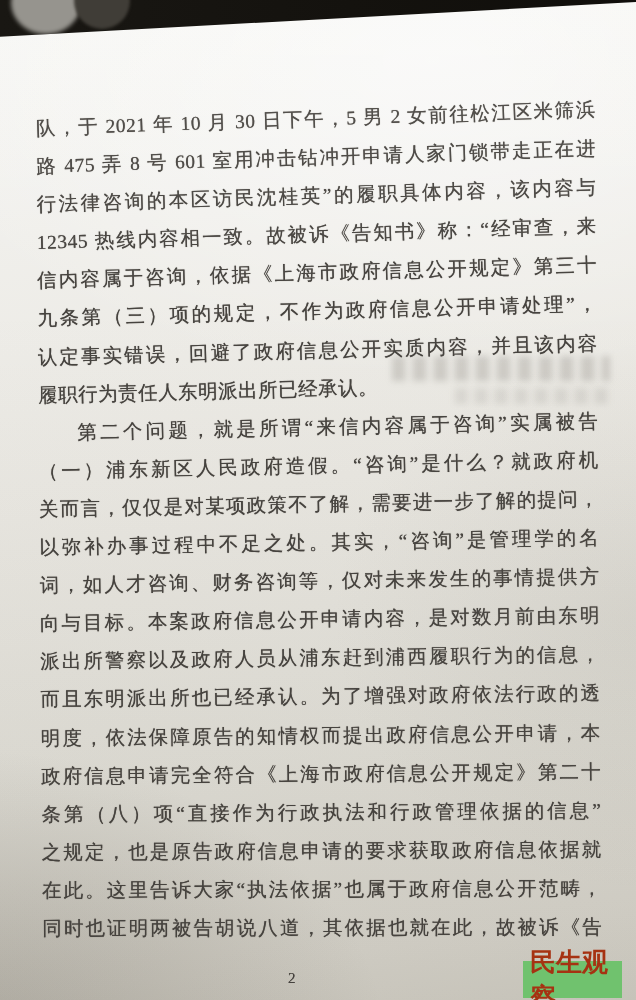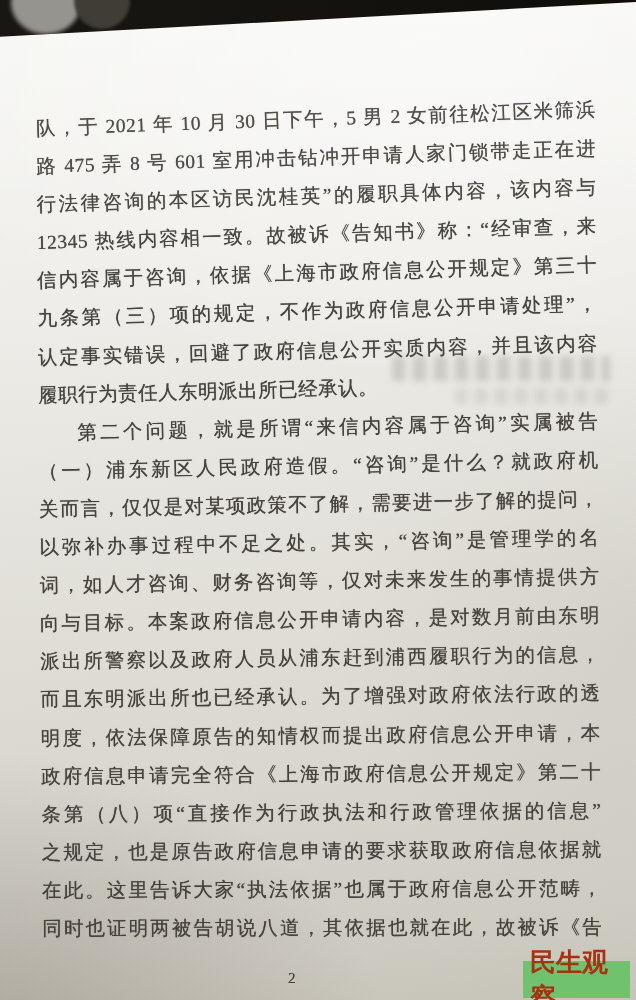--- a/index.html
+++ b/index.html
@@ -107,21 +107,21 @@
   .smudge-2 {
     left: 455px; top: 388px; width: 155px; height: 16px;
     background: repeating-linear-gradient(90deg,
       rgba(108,103,96,0.13) 0px, rgba(108,103,96,0.13) 12px,
       rgba(108,103,96,0.02) 12px, rgba(108,103,96,0.02) 20px);
   }
   
   .watermark {
     position: absolute;
     left: 523px; top: 961px;
-    width: 107px; height: 37px;
+    width: 99px; height: 37px;
     z-index: 50;
     display: flex;
     align-items: center;
     justify-content: flex-start;
     padding-left: 7px;
     box-sizing: border-box;
     font-weight: bold;
     font-size: 26px;
     letter-spacing: 0px;
     font-family: "Liberation Serif", "DejaVu Serif", serif;

